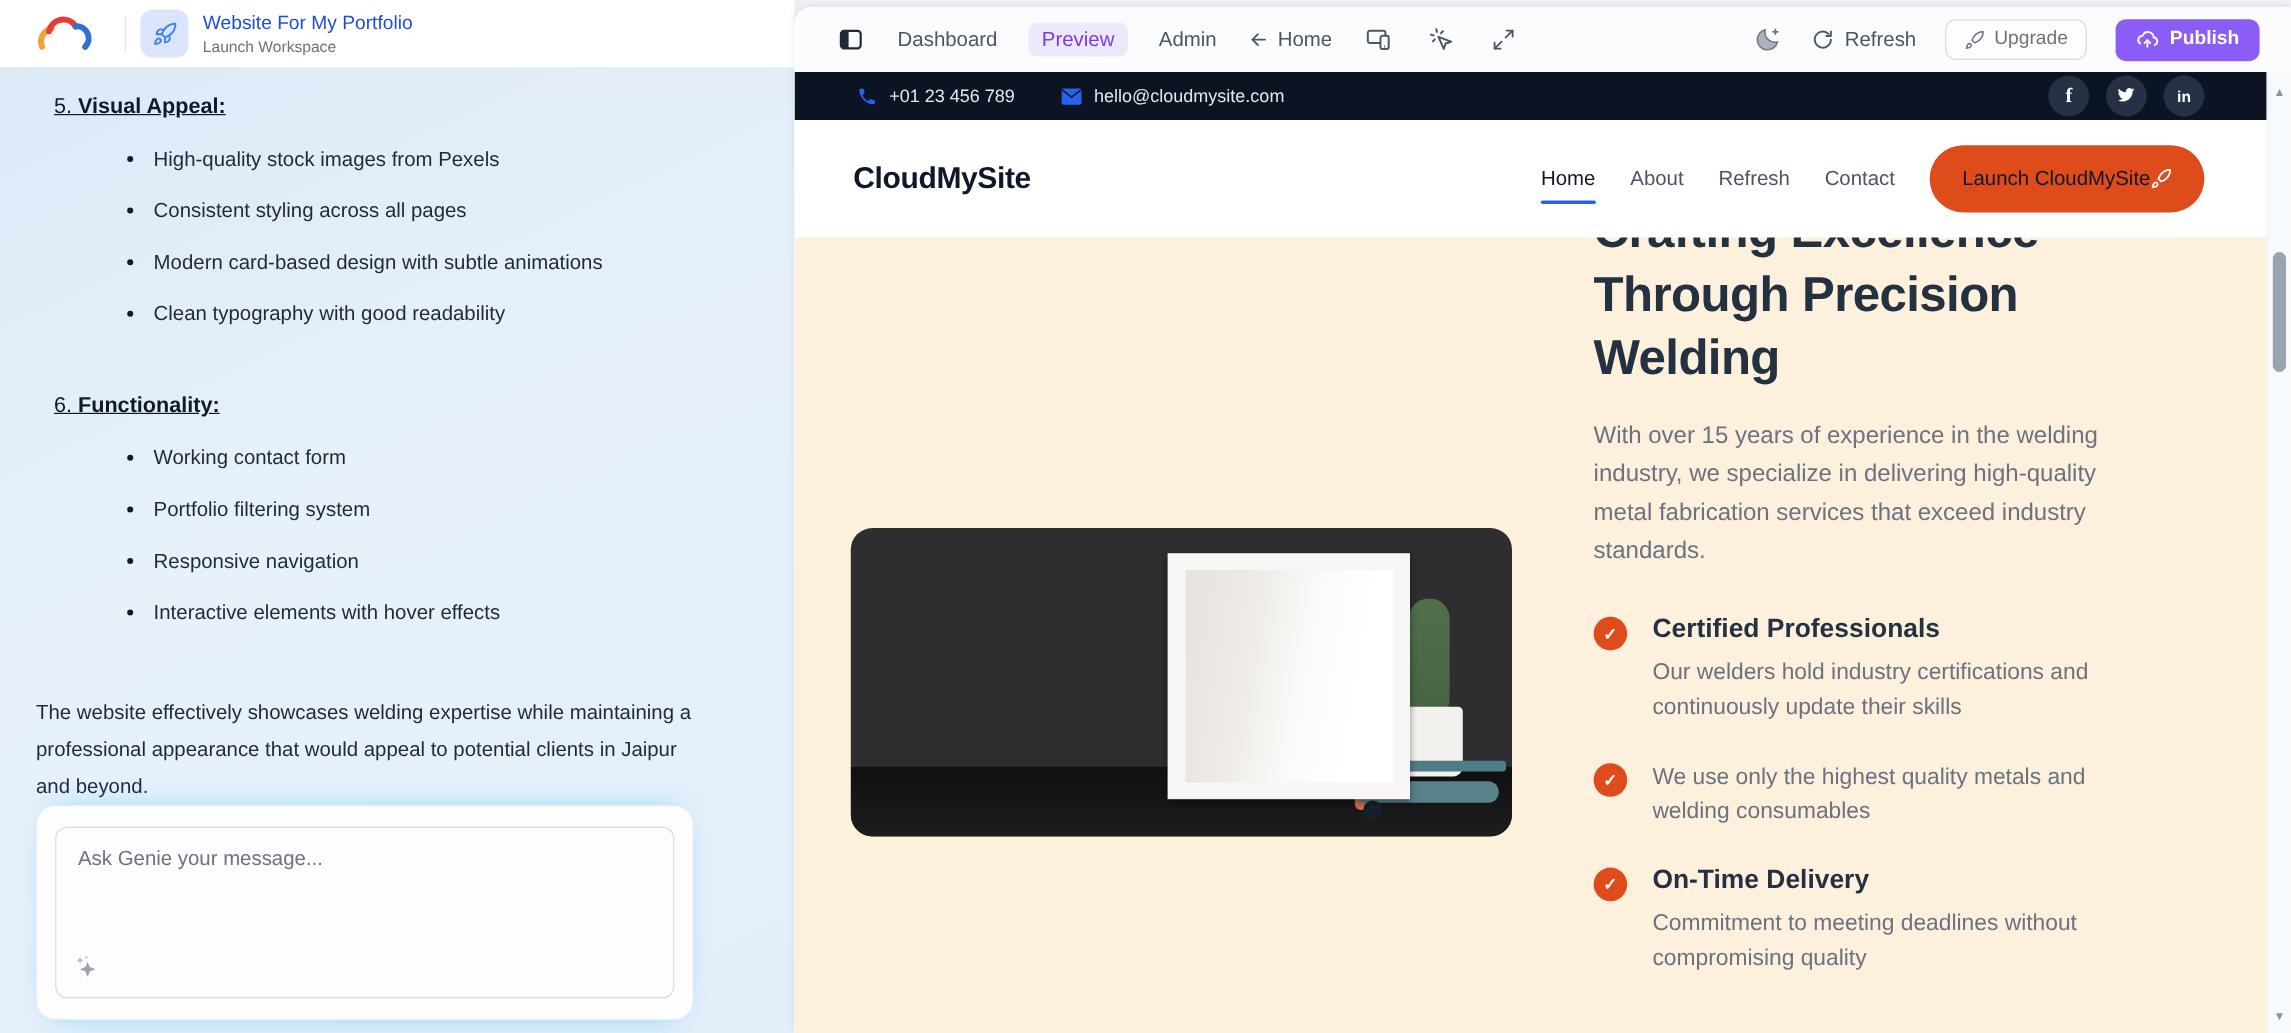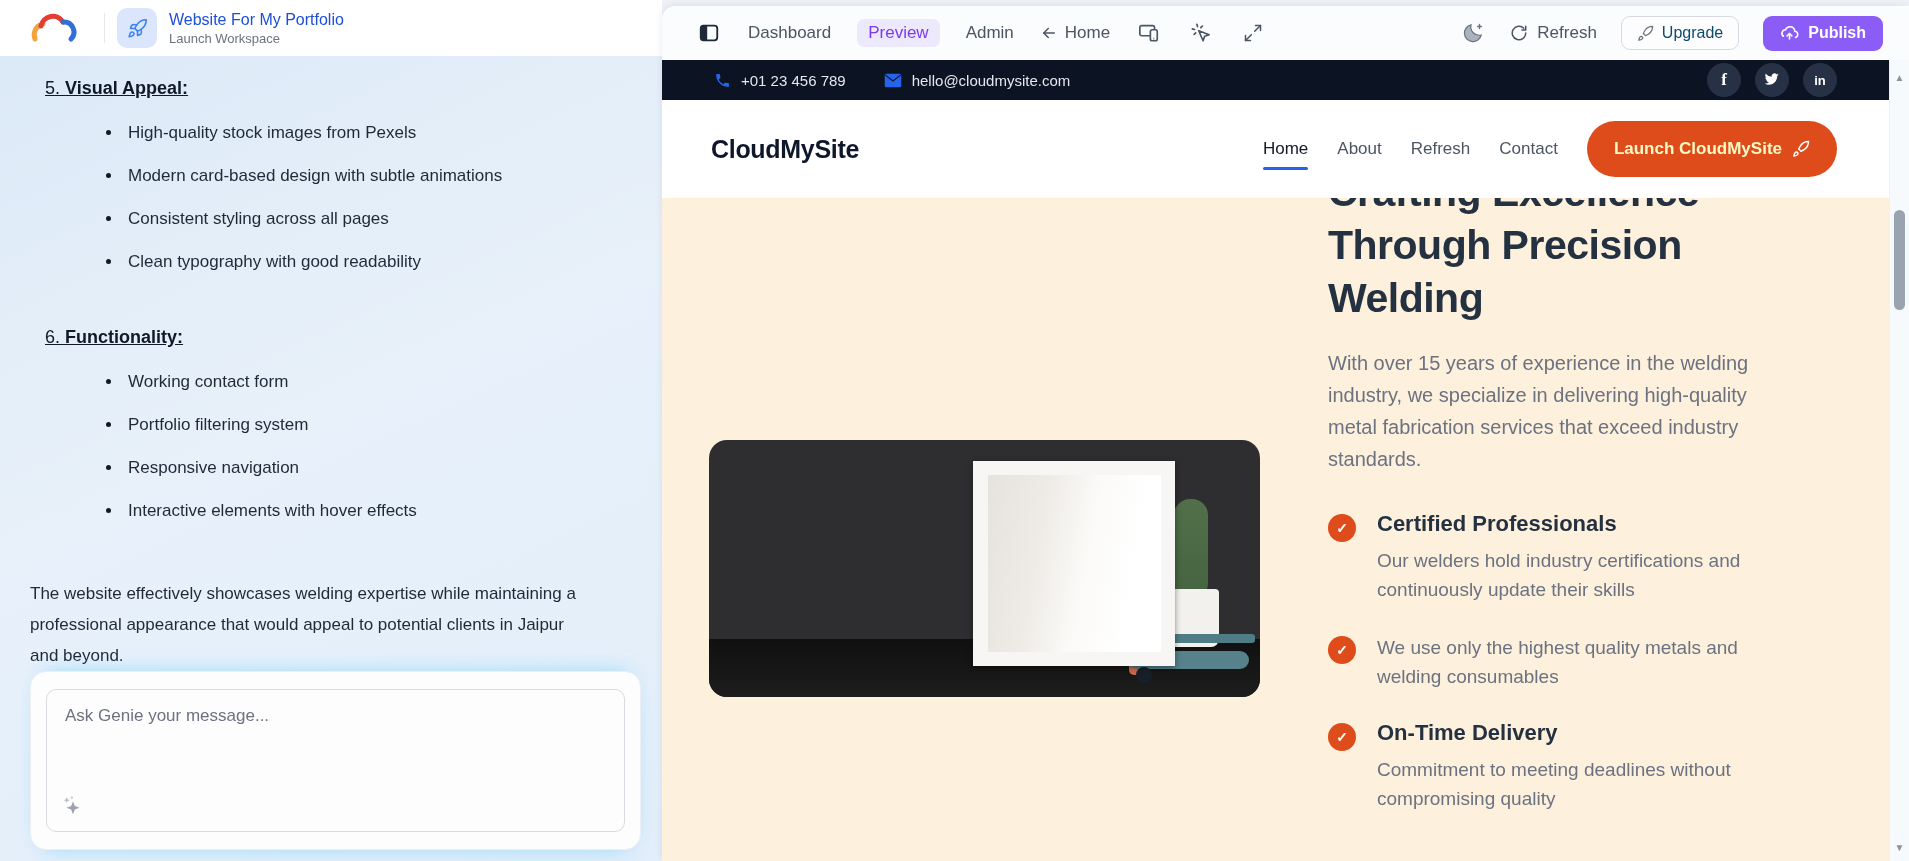--- a/index.html
+++ b/index.html
@@ -20,21 +20,21 @@
   .lp-body { flex:1; background:linear-gradient(155deg,#dce9f7 0%, #e8f1fa 45%, #e2eefa 100%);
              padding:22px 16px 11px 30px; display:flex; flex-direction:column; overflow:hidden; }
   .note-heading { font-size:18px; margin-left:15px; color:#111827;text-decoration:underline; }
   .note-heading .num { font-weight:normal; }
   .note-heading strong { font-weight:bold; }
   .note-list { list-style:none; margin:24px 0 32px 0; padding-left:74px; }
   .note-list li { position:relative; padding-left:24px; font-size:17px; color:#1f2937; margin-bottom:23px; }
   .note-list li::before { content:""; position:absolute; left:2px; top:7px; width:5px; height:5px; border-radius:50%; background:#111827; }
   .note-summary { font-size:17px; line-height:31px; color:#1f2937; width:565px; margin-top:2px; }
 
-  .chat-card { margin-top:auto; width:611px; height:198px; background:#fdfdfd; border:1px solid #eceff3;
+  .chat-card { margin-top:auto; width:548px; height:198px; background:#fdfdfd; border:1px solid #eceff3;
                border-radius:16px; padding:17px 15px; 
                box-shadow:0 -10px 22px -14px rgba(56,189,248,.55), 0 12px 22px -14px rgba(56,189,248,.45); }
   .chat-inner { position:relative; width:100%; height:100%; }
   .chat-input { width:100%; height:100%; border:1px solid #d7dbe1; border-radius:10px; background:#fdfdfd;
                 resize:none; padding:16px 18px; font-family:"Liberation Sans",sans-serif; font-size:17px; color:#374151; outline:none; }
   .chat-input::placeholder { color:#6b7280; }
   .sparkle { position:absolute; left:14px; bottom:12px; width:26px; height:26px; }
 
   
   .right-area { flex:1; padding-top:6px; background:#eef1f6; }
@@ -42,21 +42,21 @@
                   box-shadow:-2px -2px 6px rgba(15,23,42,.05); display:flex; flex-direction:column; }
 
   .toolbar { height:54px; flex:0 0 54px; display:flex; align-items:center; padding:0 26px 0 34px; gap:26px; background:#fbfcfe; font-size:17px; color:#4b5563; }
   .tb-icon-btn { display:flex; align-items:center; justify-content:center; width:26px; height:26px; cursor:pointer; }
   .tb-link { cursor:pointer; color:#4b5563; }
   .tb-chip { background:#ece9fd; color:#7c3aed; padding:4px 11px; border-radius:7px; cursor:pointer; }
   .tb-home { display:flex; align-items:center; gap:7px; cursor:pointer; }
   .tb-spacer { flex:1; }
   .tb-right { display:flex; align-items:center; gap:24px; }
   .tb-refresh { display:flex; align-items:center; gap:9px; cursor:pointer; color:#4b5563; }
-  .btn-upgrade { display:flex; align-items:center; gap:8px; border:1px solid #d6dae0; background:#fdfdfe; color:#0c4a6e;
+  .btn-upgrade { display:flex; align-items:center; gap:8px; border:1px solid #d6dae0; background:#fdfdfe; color:#737373;
                  border-radius:9px; padding:7px 15px; font-size:16px; cursor:pointer; }
   .btn-publish { display:flex; align-items:center; gap:9px; background:#8b5cf6; color:#fff; font-weight:bold;
                  border-radius:9px; padding:8px 17px; font-size:16px; border:none; cursor:pointer; }
 
   .site { flex:1; display:flex; flex-direction:column; margin-right:20px; overflow:hidden; }
 
   .site-topbar { height:40px; flex:0 0 40px; background:#0c1322; display:flex; align-items:center; padding:0 52px; color:#e5e7eb; font-size:15px; }
   .contact-item { display:flex; align-items:center; gap:10px; margin-right:38px; cursor:pointer; }
   .topbar-spacer { flex:1; }
   .socials { display:flex; gap:14px; }
@@ -64,22 +64,22 @@
                    color:#fff; cursor:pointer; }
   .social-circle .fb { font-family:"Liberation Serif",serif; font-weight:bold; font-size:17px; }
   .social-circle .li { font-weight:bold; font-size:13px; }
 
   .site-header { height:98px; flex:0 0 98px; background:#ffffff; display:flex; align-items:center; padding:0 52px 0 49px; }
   .brand { font-size:25px; font-weight:bold; color:#0f172a; letter-spacing:-0.3px; }
   .site-nav { margin-left:auto; display:flex; align-items:center; gap:29px; font-size:17px; color:#4b5563; }
   .nav-link { cursor:pointer; }
   .nav-link.active { color:#111827; font-weight:500; position:relative; }
   .nav-link.active::after { content:""; position:absolute; left:0; right:0; bottom:-11px; height:3px; background:#2563eb; border-radius:2px; }
-  .btn-cta { margin-left:29px; height:56px; border-radius:28px; background:#df4c1b; color:#fef9c3; border:none; font-size:17px; font-weight:bold;
-             display:flex; align-items:center; gap:10px; padding:0 27px; cursor:pointer; font-family:"Liberation Sans",sans-serif; }
+  .btn-cta { margin-left:29px; height:56px; border-radius:28px; background:#df4c1b; color:#0f172a; border:none; font-size:17px; font-weight:normal;
+             display:flex; align-items:center; padding:0 27px; cursor:pointer; font-family:"Liberation Sans",sans-serif; }
 
   .site-body { flex:1; background:#fdf0dd; overflow:hidden; }
   .hero { display:flex; align-items:flex-start; padding-left:47px; margin-top:-32px; }
   .hero-media { flex:0 0 551px; width:551px; height:257px; margin-top:274px; border-radius:18px; position:relative; overflow:hidden; background:#2e2e30; }
   .hm-floor { position:absolute; left:0; right:0; bottom:0; height:58px; background:linear-gradient(#101010,#1d1d1d); }
   .hm-frame { position:absolute; left:48%; top:8%; width:36.5%; height:80%; background:#f7f6f4; box-shadow:0 2px 6px rgba(0,0,0,.45); }
   .hm-mat { position:absolute; left:7%; top:7%; right:7%; bottom:7%; background:linear-gradient(100deg,#e6e3de 0%, #efece8 32%, #fbfaf8 55%, #ffffff 80%); }
   .hm-cactus { position:absolute; right:9.5%; top:23%; width:34px; height:100px; background:linear-gradient(#51704a,#46633f); border-radius:16px; }
   .hm-pot { position:absolute; right:7.5%; top:58%; width:62px; height:58px; background:#f2f1ee; border-radius:4px 4px 8px 8px; }
   .hm-wing { position:absolute; right:1%; bottom:54px; width:150px; height:9px; background:#4e7d86; border-radius:3px; }
@@ -133,22 +133,22 @@
       </div>
     </div>
 
     <div class="lp-body">
       <div class="note-heading">
         <span class="num">5.</span>
         <strong>Visual Appeal:</strong>
       </div>
       <ul class="note-list">
         <li>High-quality stock images from Pexels</li>
+        <li>Consistent styling across all pages</li>
         <li>Modern card-based design with subtle animations</li>
-        <li>Consistent styling across all pages</li>
         <li>Clean typography with good readability</li>
       </ul>
 
       <div class="note-heading">
         <span class="num">6.</span>
         <strong>Functionality:</strong>
       </div>
       <ul class="note-list">
         <li>Working contact form</li>
         <li>Portfolio filtering system</li>

